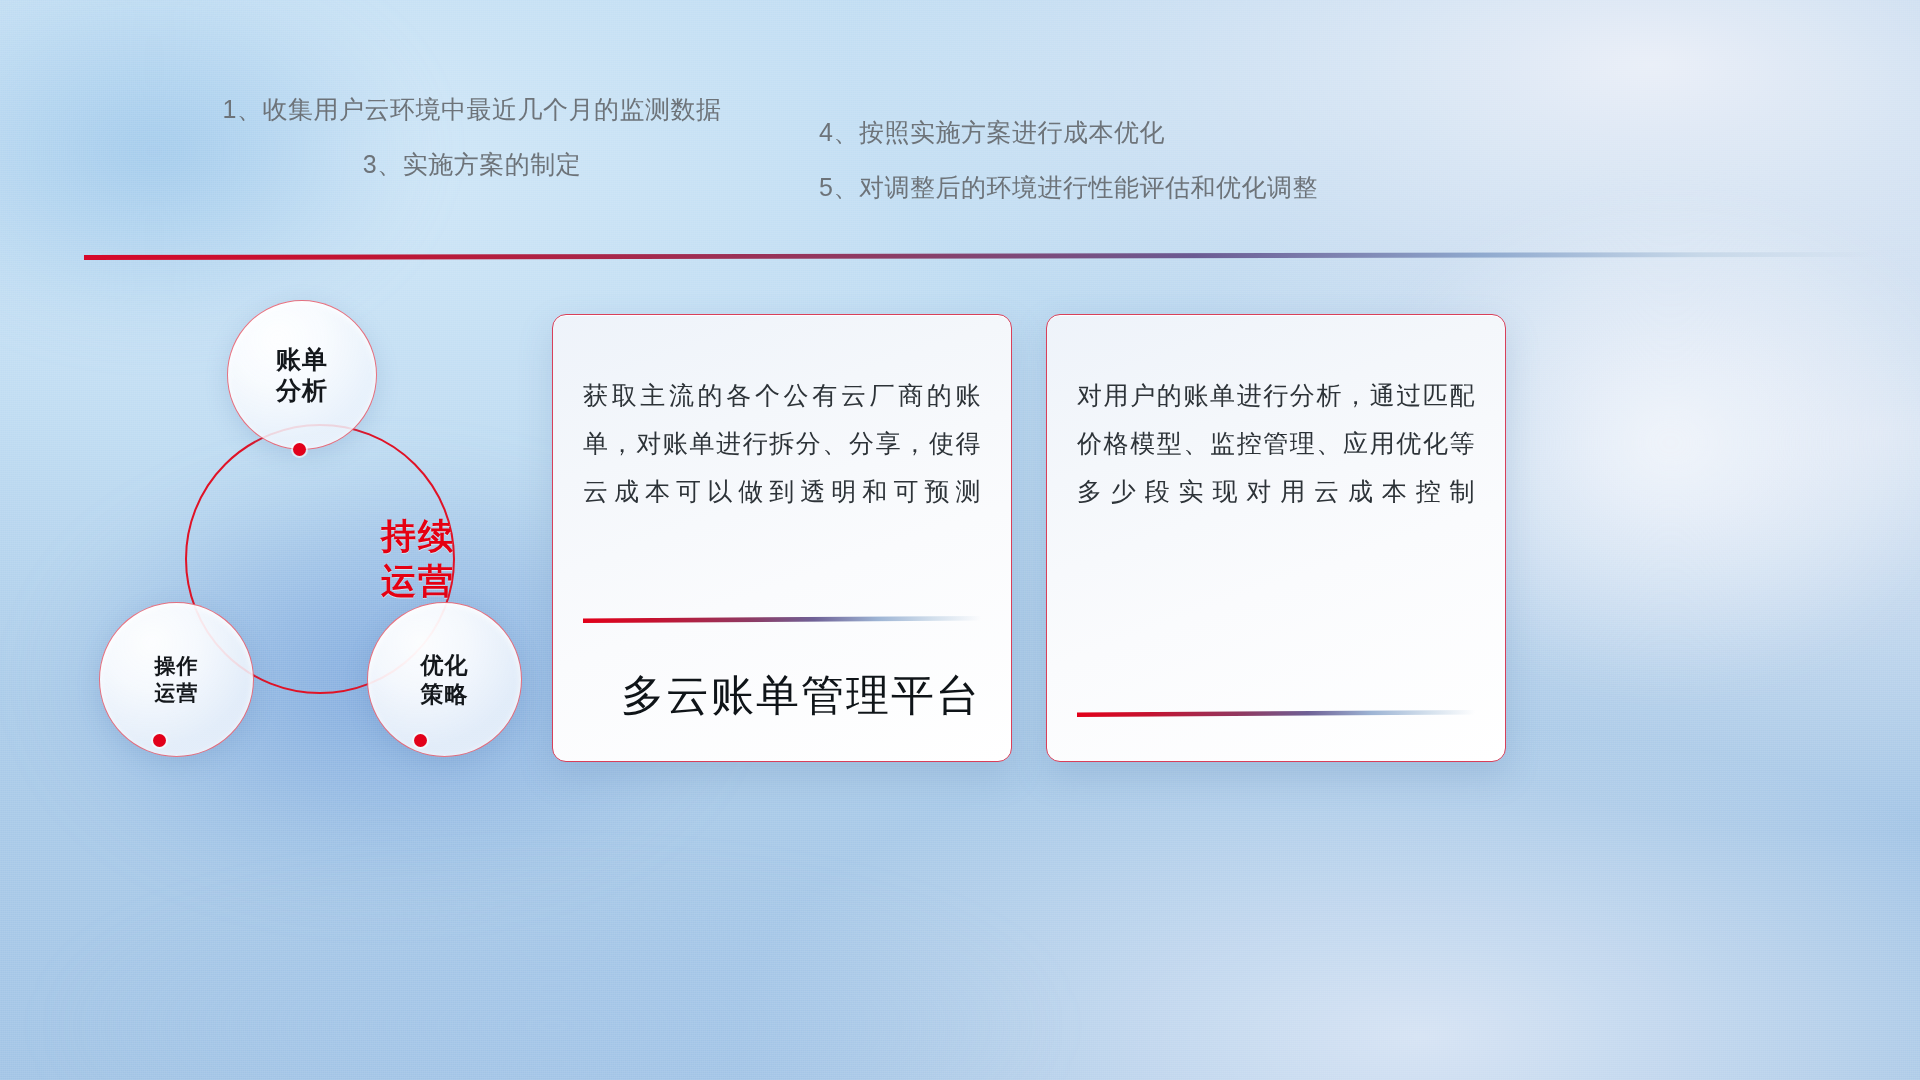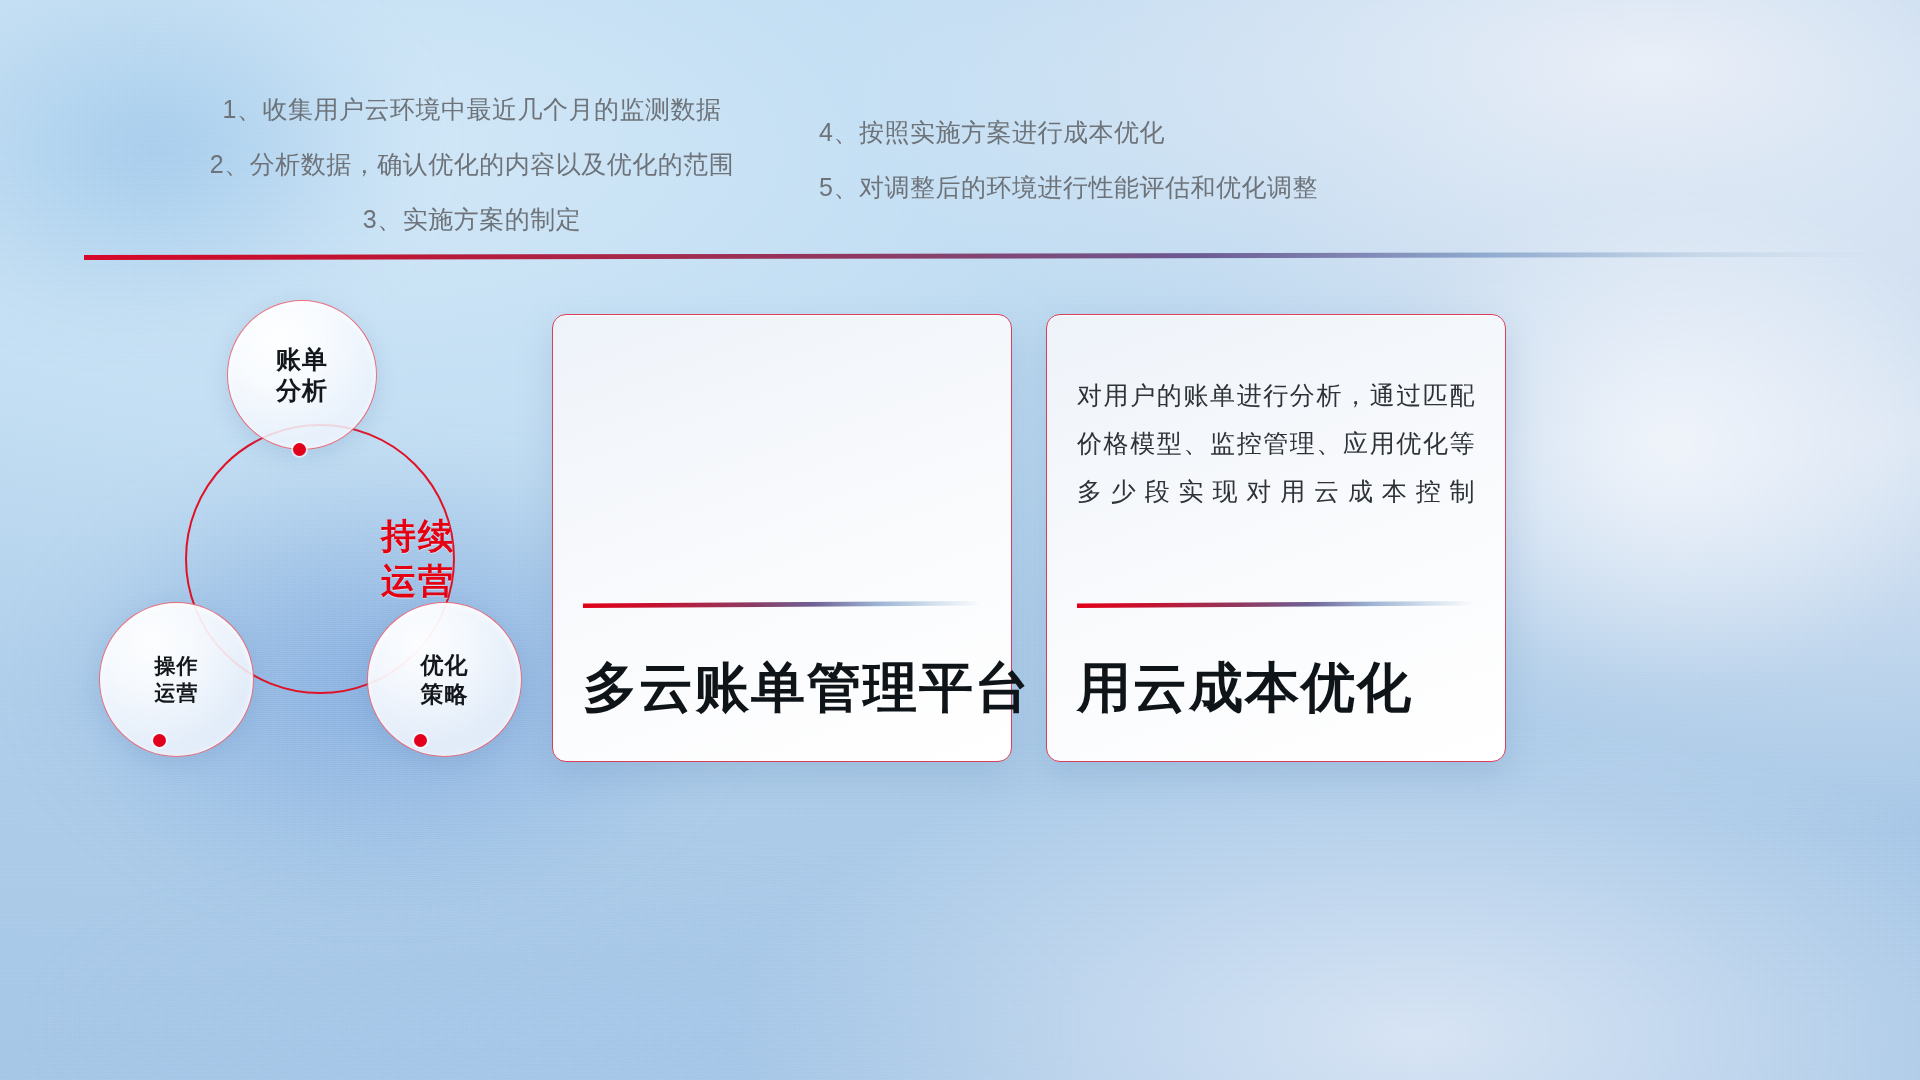--- a/index.html
+++ b/index.html
@@ -144,45 +144,44 @@
     flex:0 0 auto;
   }
   .card-rule{
     margin-top:auto;
     height:7px; width:100%;
     background:linear-gradient(90deg,#e2001a 0%,#c51230 18%,#8e3a63 42%,#6f6196 58%,#9db4d4 74%,#d2dfec 88%,rgba(230,238,247,0) 100%);
     clip-path:polygon(0 34%,100% 0,100% 66%,0 100%);
     margin-bottom:44px;
   }
   .card-title{
-    font-size:54px;
-    font-weight:bold;
+    font-size:43px;
+    font-weight:normal;
     color:#0f1418;
     letter-spacing:2px;
-    text-align:left;
+    text-align:right;
     margin-bottom:36px;
     white-space:nowrap;
   }
 </style>
 </head>
 <body>
 
 <div id="bg">
   <div class="bg-base"></div>
   <div class="bg-warm"></div>
   <div class="bg-blue-l2"></div>
   <div class="bg-blue-l"></div>
   <div class="bg-soft-b"></div>
   <div class="bg-white-r"></div>
   <div class="bg-grain"></div>
 </div>
 
 <div id="bullets-left">
   <div class="bullet-line">1、收集用户云环境中最近几个月的监测数据</div>
-  <div class="bullet-line">2、分析数据，确认优化的内容以及优化的范围</div>
   <div class="bullet-line">3、实施方案的制定</div>
 </div>
 
 <div id="bullets-right">
   <div class="bullet-line">4、按照实施方案进行成本优化</div>
   <div class="bullet-line">5、对调整后的环境进行性能评估和优化调整</div>
 </div>
 
 <div id="top-divider"></div>
 
@@ -209,21 +208,21 @@
     <span>优化</span>
     <span>策略</span>
   </div>
 
   <div class="node-dot" id="dot-top"></div>
   <div class="node-dot" id="dot-left"></div>
   <div class="node-dot" id="dot-right"></div>
 </div>
 
 <div class="card" id="card-1">
+  <div class="card-body">获取主流的各个公有云厂商的账单，对账单进行拆分、分享，使得云成本可以做到透明和可预测</div>
   <div class="card-rule"></div>
   <div class="card-title">多云账单管理平台</div>
 </div>
 
 <div class="card" id="card-2">
   <div class="card-body">对用户的账单进行分析，通过匹配价格模型、监控管理、应用优化等多少段实现对用云成本控制</div>
   <div class="card-rule"></div>
-  <div class="card-title">用云成本优化</div>
 </div>
 
 </body></html>

